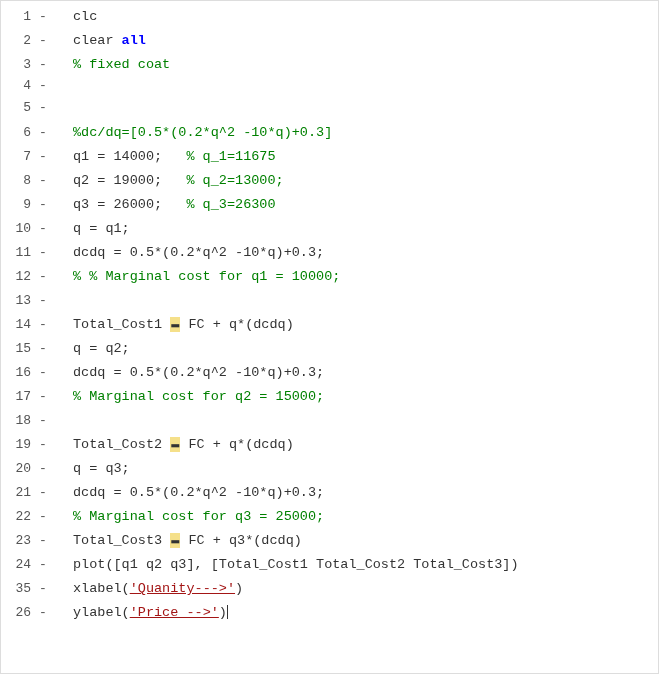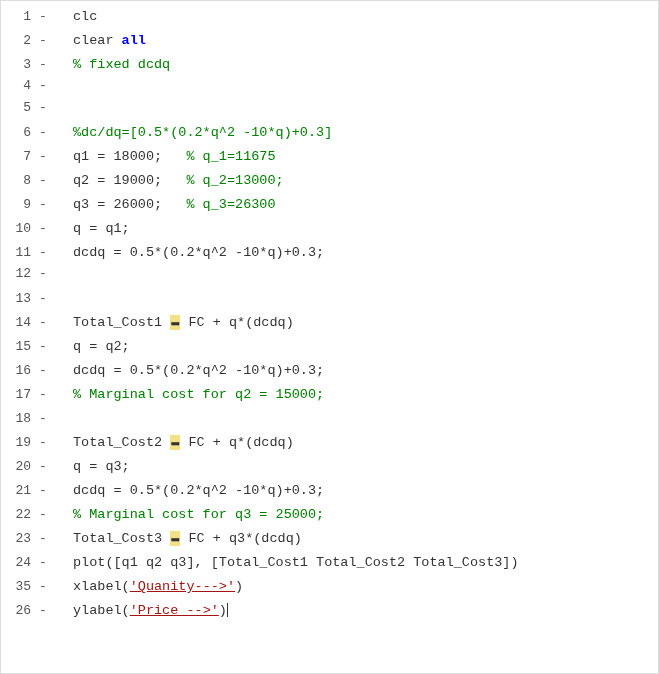--- a/index.html
+++ b/index.html
@@ -94,21 +94,21 @@
 
     <div class="code-line">
       <span class="line-number">2</span>
       <span class="line-dash">-</span>
       <span class="line-content"><span class="kw-normal">clear </span><span class="kw-blue">all</span></span>
     </div>
 
     <div class="code-line">
       <span class="line-number">3</span>
       <span class="line-dash">-</span>
-      <span class="line-content kw-green">% fixed dcdq</span>
+      <span class="line-content kw-green">% fixed coat</span>
     </div>
 
     <div class="code-line">
       <span class="line-number">4</span>
       <span class="line-dash">-</span>
     </div>
 
     <div class="code-line">
       <span class="line-number">5</span>
       <span class="line-dash">-</span>
@@ -116,21 +116,21 @@
 
     <div class="code-line">
       <span class="line-number">6</span>
       <span class="line-dash">-</span>
       <span class="line-content kw-green">%dc/dq=[0.5*(0.2*q^2 -10*q)+0.3]</span>
     </div>
 
     <div class="code-line">
       <span class="line-number">7</span>
       <span class="line-dash">-</span>
-      <span class="line-content"><span class="kw-normal">q1 = 18000;   </span><span class="kw-green">% q_1=11675</span></span>
+      <span class="line-content"><span class="kw-normal">q1 = 14000;   </span><span class="kw-green">% q_1=11675</span></span>
     </div>
 
     <div class="code-line">
       <span class="line-number">8</span>
       <span class="line-dash">-</span>
       <span class="line-content"><span class="kw-normal">q2 = 19000;   </span><span class="kw-green">% q_2=13000;</span></span>
     </div>
 
     <div class="code-line">
       <span class="line-number">9</span>
@@ -146,20 +146,21 @@
 
     <div class="code-line">
       <span class="line-number">11</span>
       <span class="line-dash">-</span>
       <span class="line-content kw-normal">dcdq = 0.5*(0.2*q^2 -10*q)+0.3;</span>
     </div>
 
     <div class="code-line">
       <span class="line-number">12</span>
       <span class="line-dash">-</span>
+      <span class="line-content kw-green">% % Marginal cost for q1 = 10000;</span>
     </div>
 
     <div class="code-line">
       <span class="line-number">13</span>
       <span class="line-dash">-</span>
       <span class="line-content">&nbsp;</span>
     </div>
 
     <div class="code-line">
       <span class="line-number">14</span>

